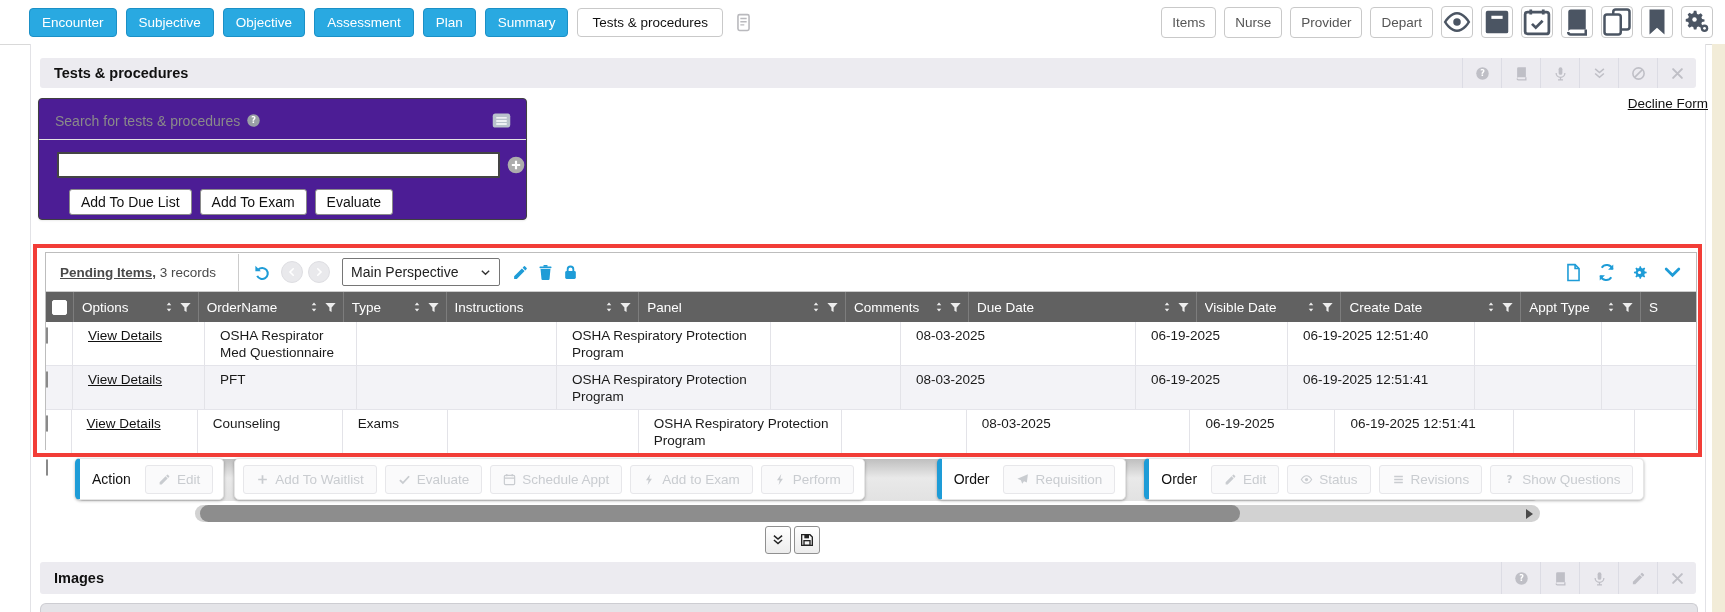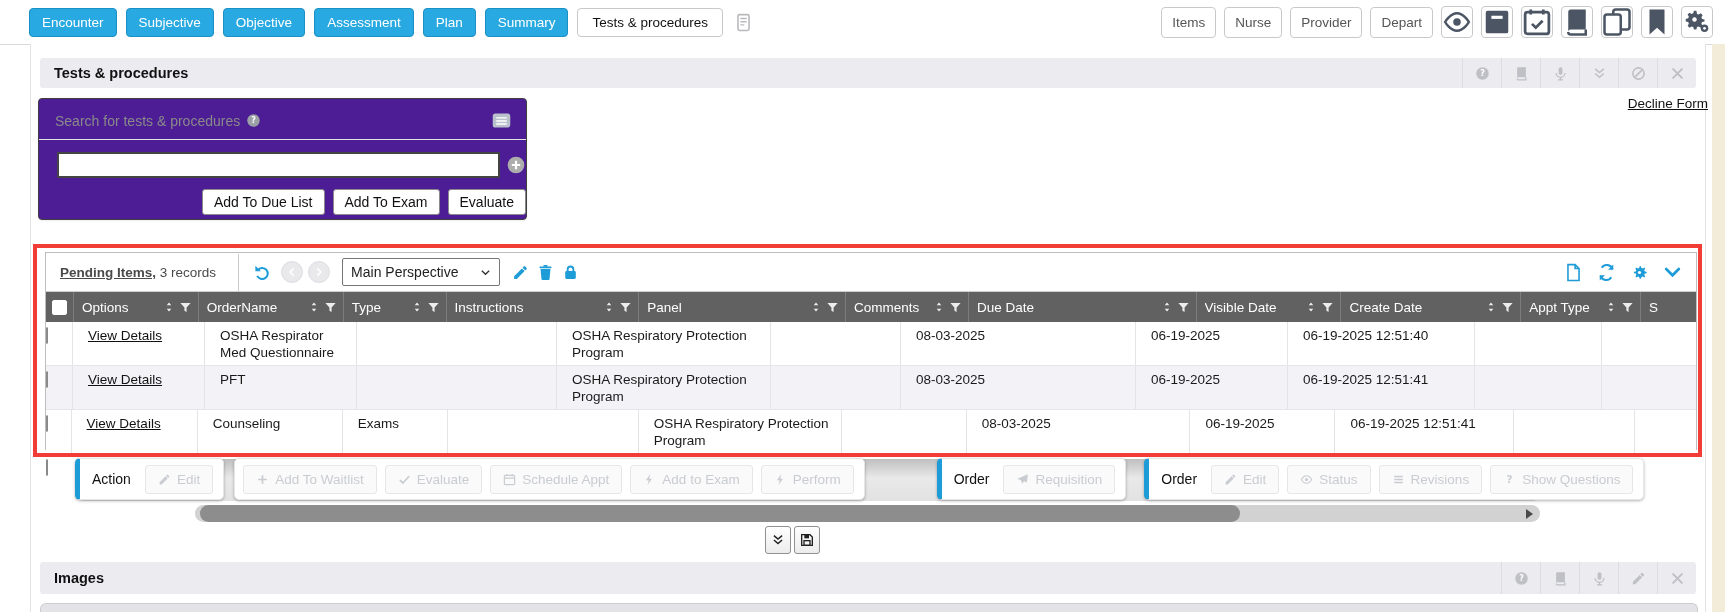--- a/index.html
+++ b/index.html
@@ -37,21 +37,21 @@
   .decline{position:absolute;top:96px;right:17px;font-size:13.5px;color:#111;text-decoration:underline;cursor:pointer;}
 
   
   .search-box{position:absolute;left:38px;top:98px;width:487px;height:120px;background:#4c1d95;
               border:1px solid #404040;border-radius:4px;box-shadow:0 1px 2px rgba(0,0,0,.08);}
   .search-label-row{display:flex;align-items:center;justify-content:space-between;padding:11px 14px 8px 16px;}
   .search-label{color:#8a8a8a;font-size:14px;display:flex;align-items:center;gap:6px;}
   .search-hr{border-top:1px solid #e3e3e3;margin:0 0 0 0;}
   .search-input-row{display:flex;align-items:center;gap:6px;padding:12px 0 0 18px;}
   .search-input{width:432px;height:22px;border:2px solid #444;border-radius:1px;font-size:14px;padding:0 4px;font-family:inherit;}
-  .search-btn-row{display:flex;gap:8px;padding:11px 0 0 30px;justify-content:flex-end;}
+  .search-btn-row{display:flex;gap:8px;padding:11px 0 0 30px;}
   .btn-plain{background:#fff;border:1px solid #8a8a8a;border-radius:3px;color:#111;font-size:14px;
              padding:4px 11px;cursor:pointer;font-family:inherit;}
 
   
   .grid{position:absolute;left:45px;top:252px;width:1652px;height:198px;background:#fff;border:1px solid #bdbdbd;box-sizing:border-box;}
   .grid-toolbar{height:38px;display:flex;align-items:center;border-bottom:1px solid #ccc;}
   .gt-title{margin-left:14px;font-size:13.5px;color:#4a4a4a;white-space:nowrap;}
   .gt-title b{font-weight:bold;text-decoration:underline;}
   .gt-sep{width:1px;height:37px;background:#ccc;margin:0 10px 0 22px;}
   .tool-blue{color:var(--icon-blue);font-size:19px;background:none;border:none;cursor:pointer;padding:2px 4px;}

